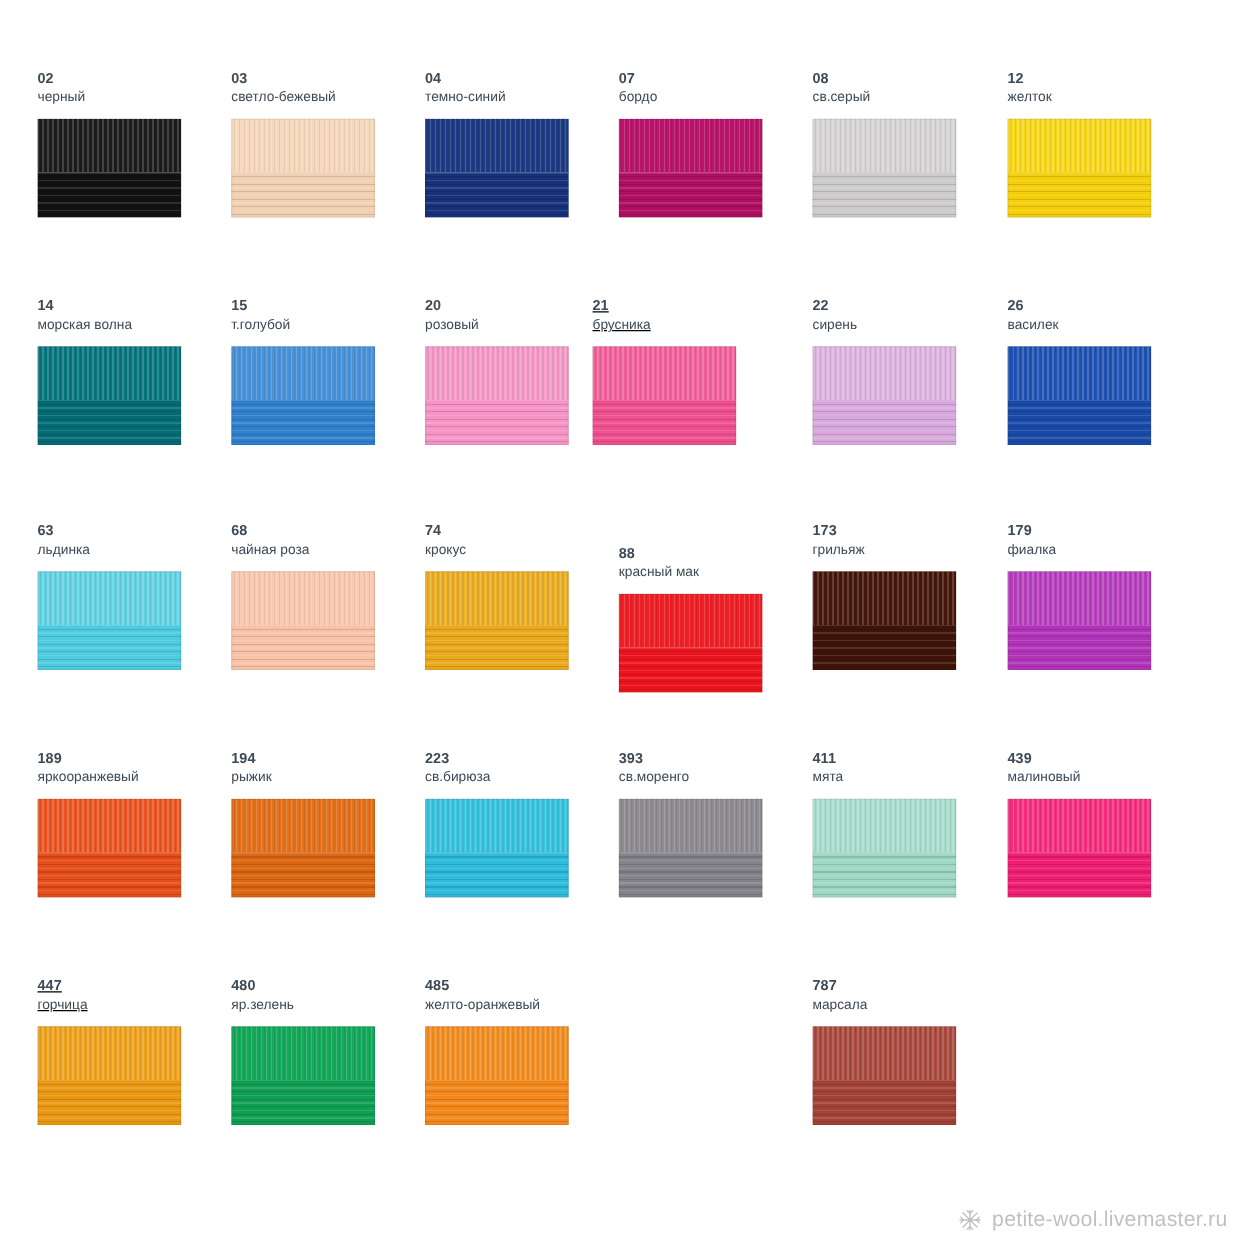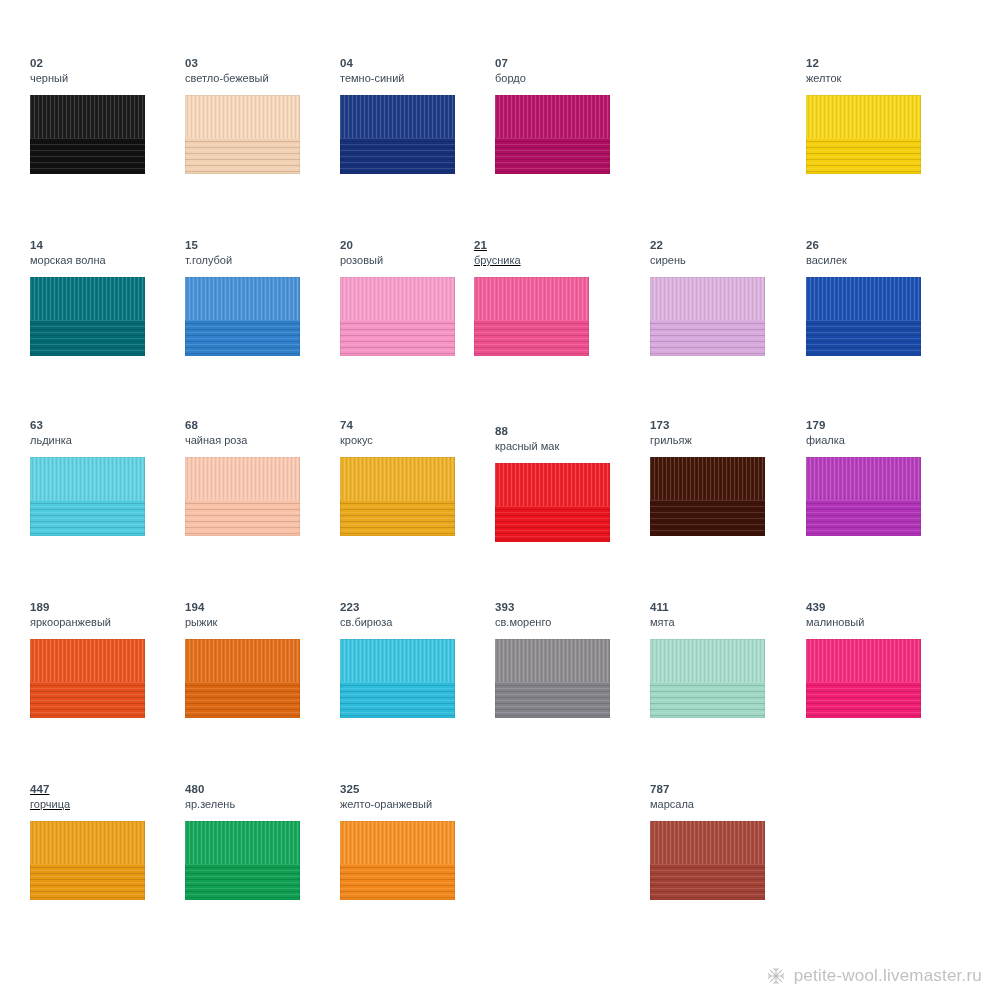--- a/index.html
+++ b/index.html
@@ -171,20 +171,29 @@
     </div>
     <div class="swatch-cell" style="left: 495px; top: 56px;">
       <div class="swatch-code">07</div>
       <div class="swatch-name">бордо</div>
       <div class="swatch-chip">
         <div class="chip-top" style="background: rgb(184, 22, 106);"></div>
         <div class="chip-bottom" style="background: rgb(174, 15, 97);"></div>
         <div class="chip-edge"></div>
       </div>
     </div>
+    <div class="swatch-cell" style="left: 650px; top: 56px;">
+      <div class="swatch-code">08</div>
+      <div class="swatch-name">св.серый</div>
+      <div class="swatch-chip">
+        <div class="chip-top" style="background: rgb(213, 211, 211);"></div>
+        <div class="chip-bottom" style="background: rgb(205, 203, 203);"></div>
+        <div class="chip-edge"></div>
+      </div>
+    </div>
     <div class="swatch-cell" style="left: 806px; top: 56px;">
       <div class="swatch-code">12</div>
       <div class="swatch-name">желток</div>
       <div class="swatch-chip">
         <div class="chip-top" style="background: rgb(247, 215, 25);"></div>
         <div class="chip-bottom" style="background: rgb(245, 207, 12);"></div>
         <div class="chip-edge"></div>
       </div>
     </div>
     <div class="swatch-cell" style="left: 30px; top: 238px;">
@@ -261,21 +270,21 @@
     </div>
     <div class="swatch-cell" style="left: 340px; top: 418px;">
       <div class="swatch-code">74</div>
       <div class="swatch-name">крокус</div>
       <div class="swatch-chip">
         <div class="chip-top" style="background: rgb(238, 178, 42);"></div>
         <div class="chip-bottom" style="background: rgb(234, 168, 28);"></div>
         <div class="chip-edge"></div>
       </div>
     </div>
-    <div class="swatch-cell" style="left: 495px; top: 424px;">
+    <div class="swatch-cell" style="left: 495px; top: 436px;">
       <div class="swatch-code">88</div>
       <div class="swatch-name">красный мак</div>
       <div class="swatch-chip">
         <div class="chip-top" style="background: rgb(238, 32, 40);"></div>
         <div class="chip-bottom" style="background: rgb(235, 19, 29);"></div>
         <div class="chip-edge"></div>
       </div>
     </div>
     <div class="swatch-cell" style="left: 650px; top: 418px;">
       <div class="swatch-code">173</div>
@@ -361,21 +370,21 @@
     <div class="swatch-cell" style="left: 185px; top: 782px;">
       <div class="swatch-code">480</div>
       <div class="swatch-name">яр.зелень</div>
       <div class="swatch-chip">
         <div class="chip-top" style="background: rgb(22, 168, 91);"></div>
         <div class="chip-bottom" style="background: rgb(15, 158, 82);"></div>
         <div class="chip-edge"></div>
       </div>
     </div>
     <div class="swatch-cell" style="left: 340px; top: 782px;">
-      <div class="swatch-code">325</div>
+      <div class="swatch-code">485</div>
       <div class="swatch-name">желто-оранжевый</div>
       <div class="swatch-chip">
         <div class="chip-top" style="background: rgb(245, 146, 40);"></div>
         <div class="chip-bottom" style="background: rgb(242, 135, 28);"></div>
         <div class="chip-edge"></div>
       </div>
     </div>
     <div class="swatch-cell" style="left: 650px; top: 782px;">
       <div class="swatch-code">787</div>
       <div class="swatch-name">марсала</div>

